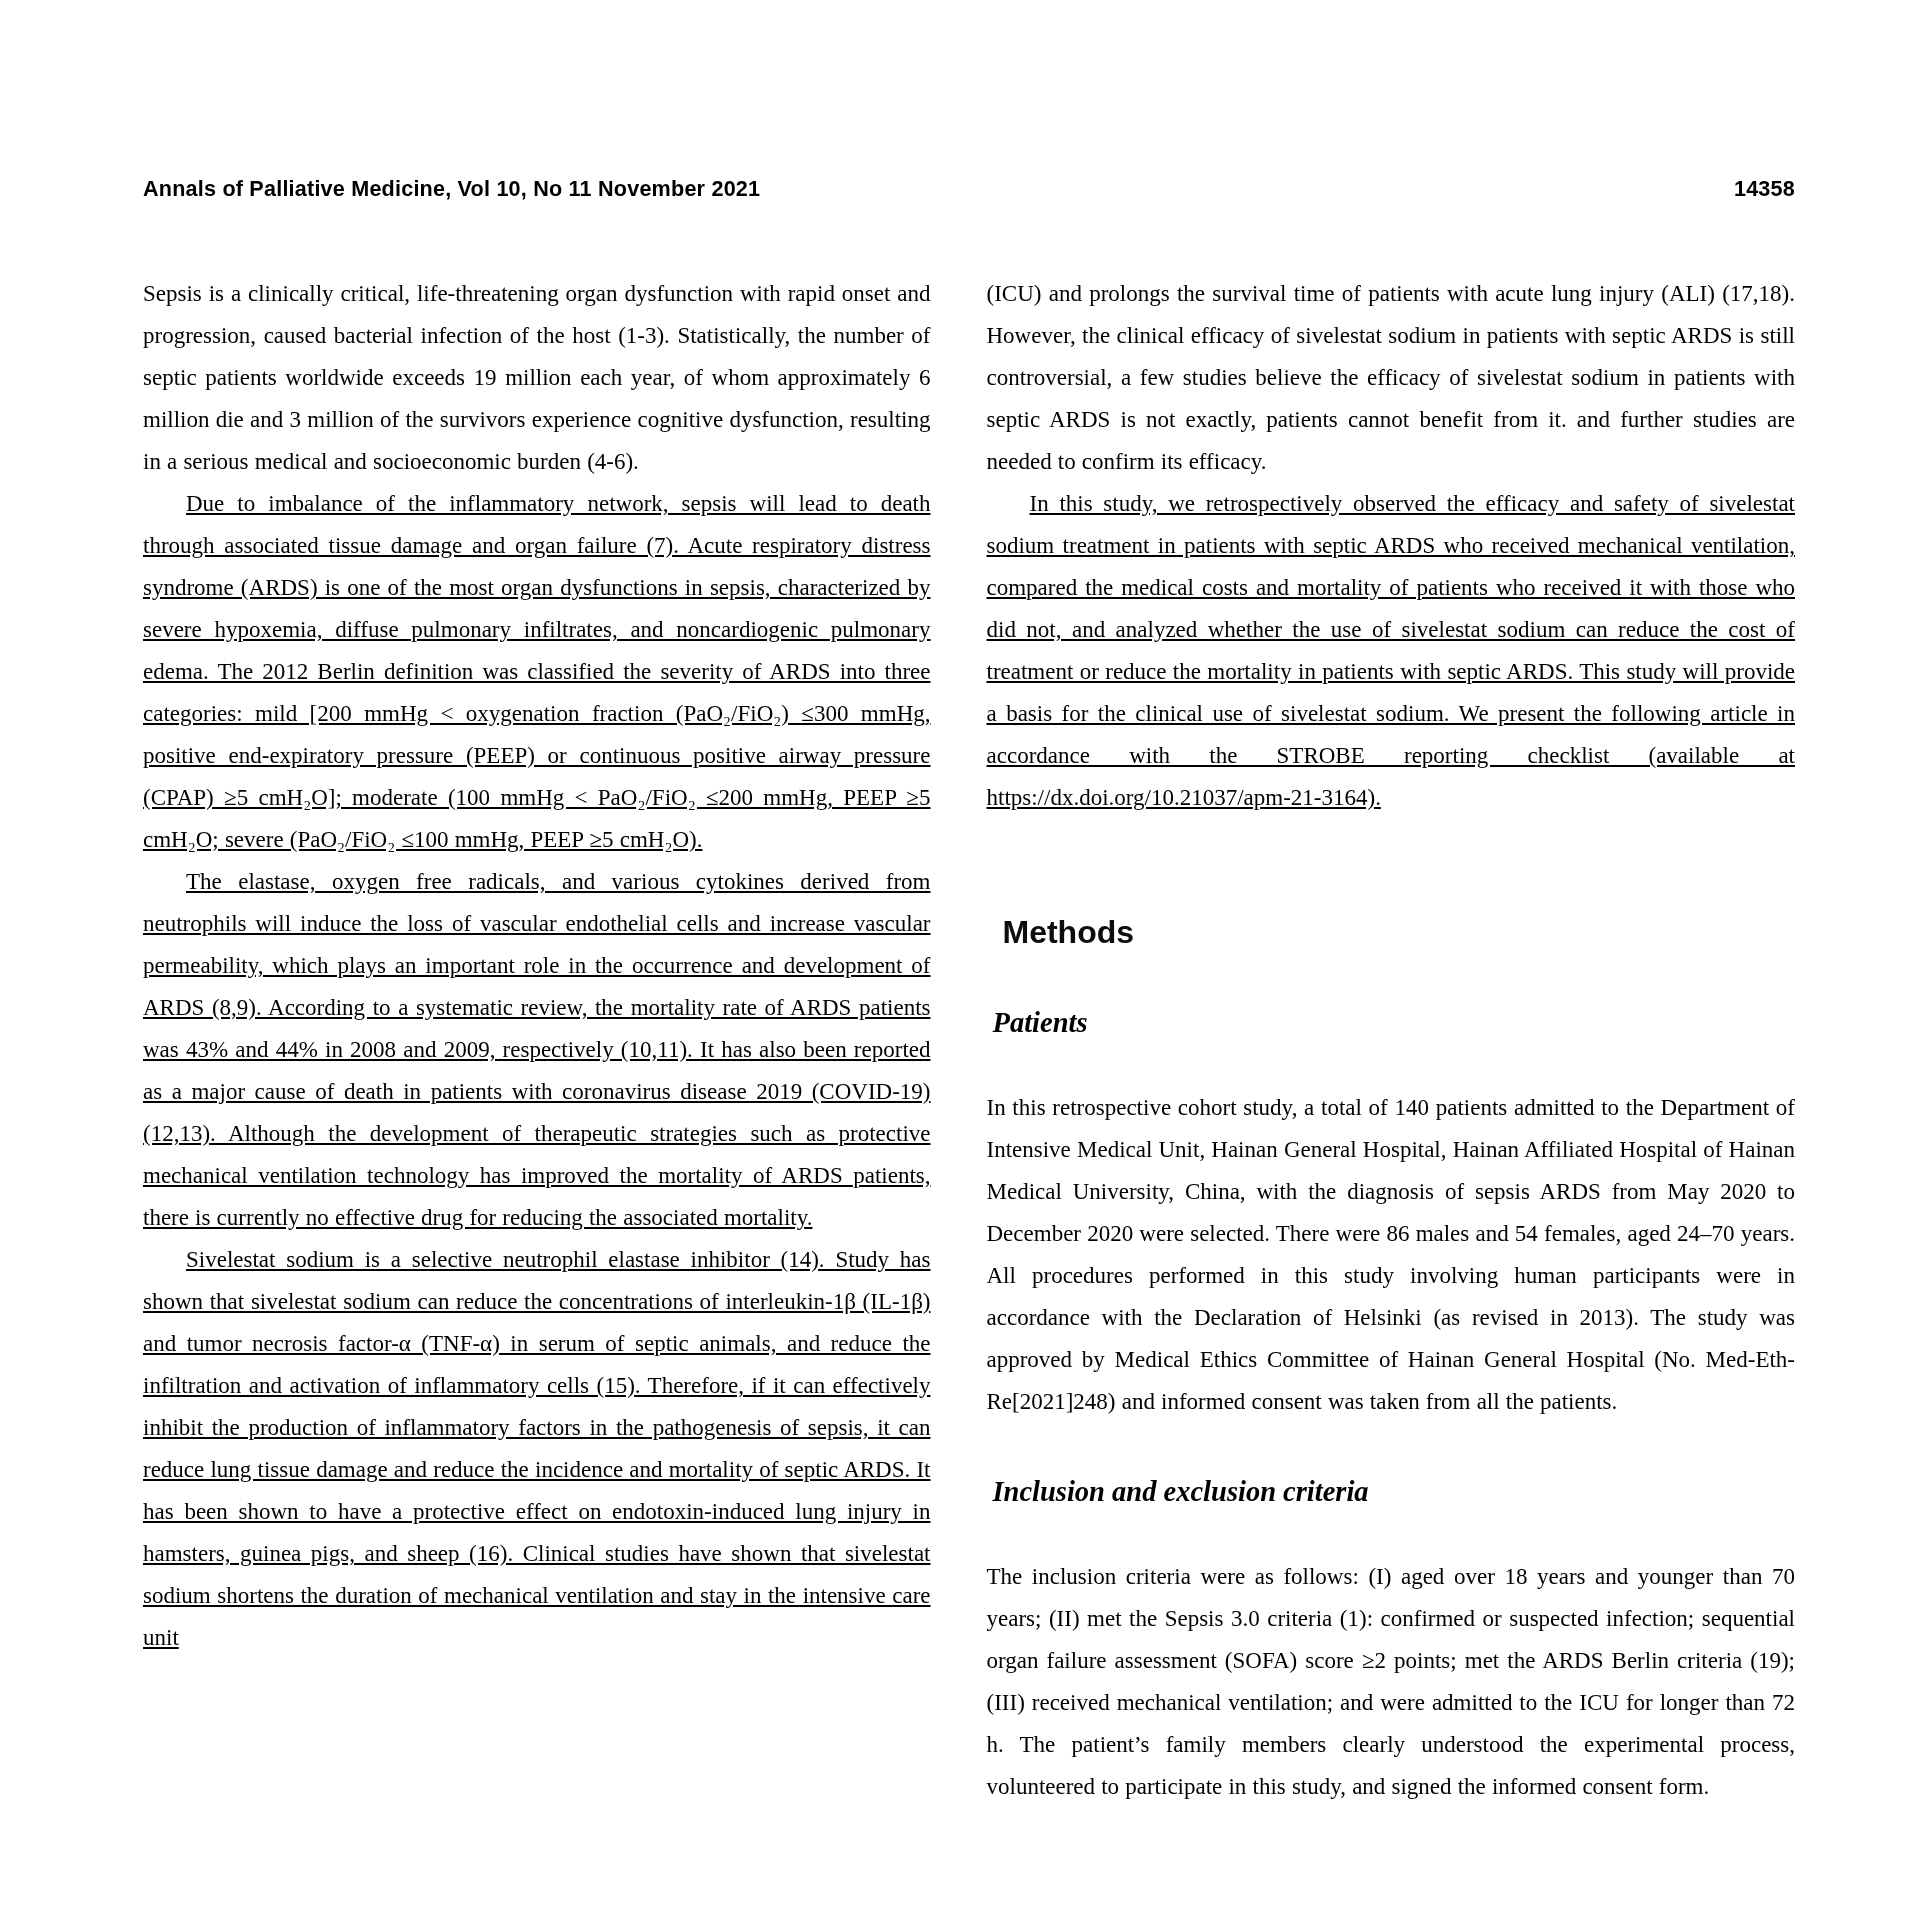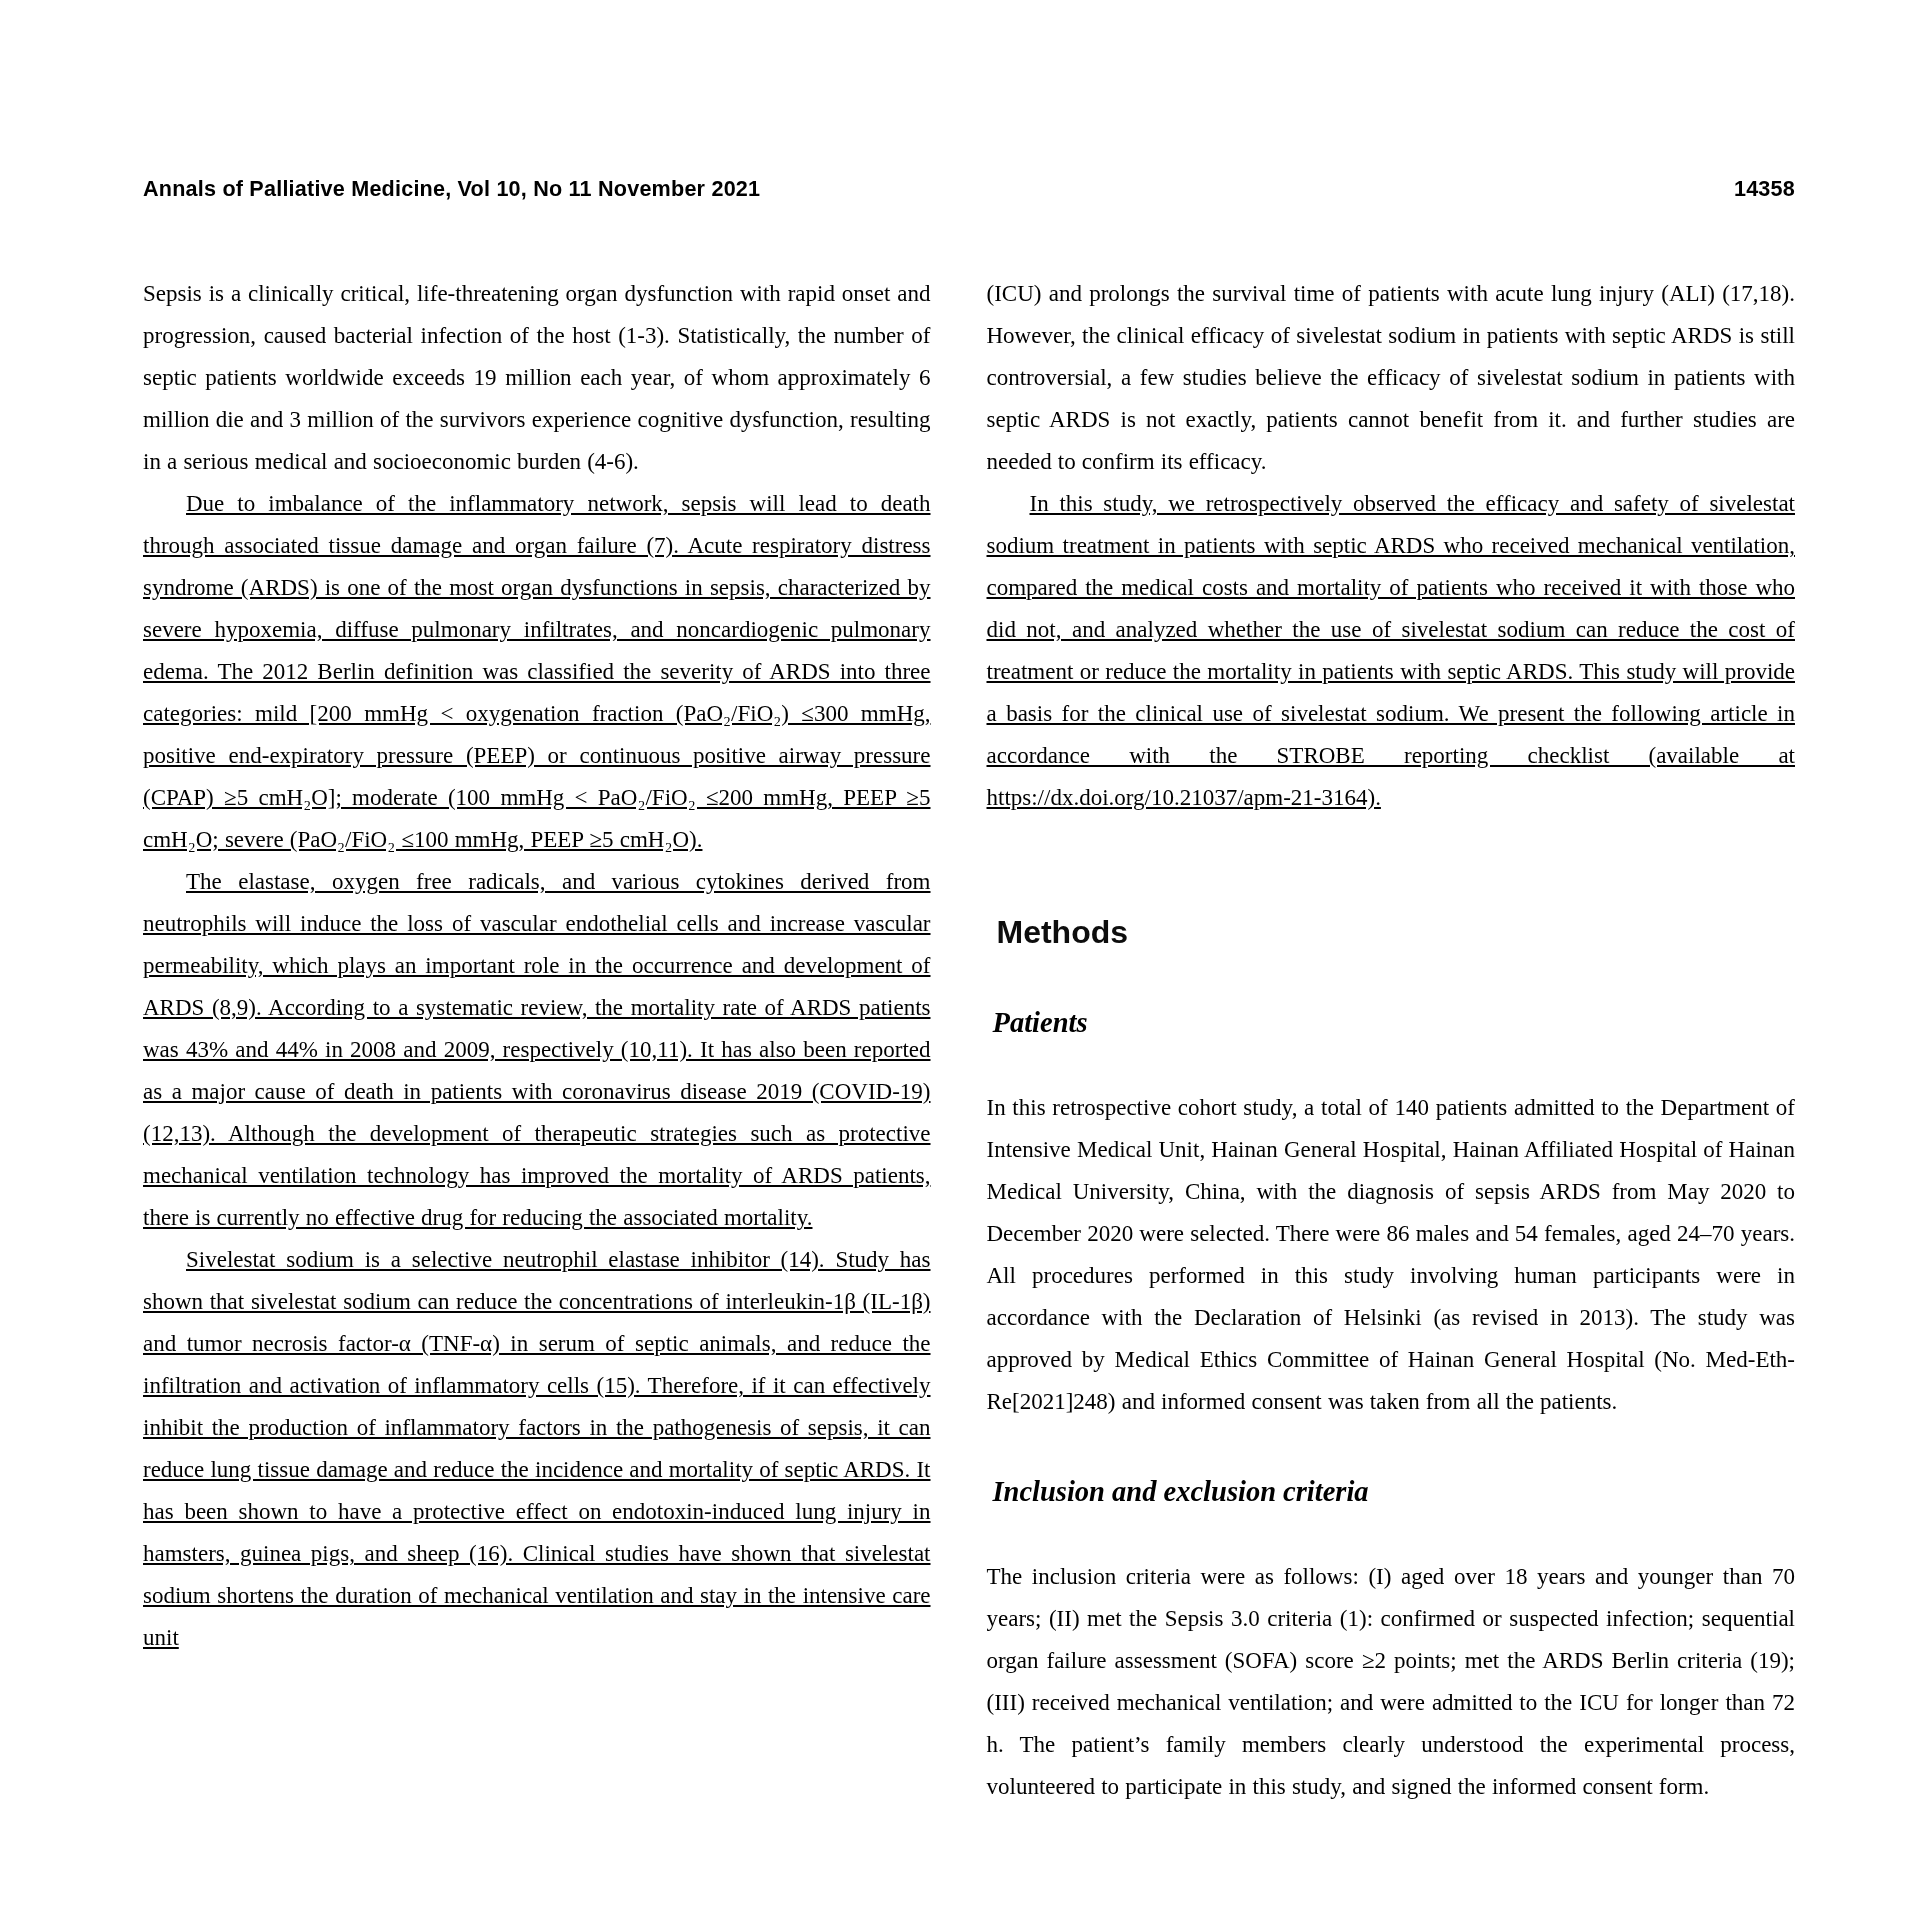--- a/index.html
+++ b/index.html
@@ -45,21 +45,21 @@
   p.indent { text-indent: 43px; text-decoration: underline; }
   h2.section {
     font-family: "Liberation Sans", sans-serif;
     font-weight: 700;
     font-size: 32px;
     line-height: 43px;
     margin: 0 0 49px 0;
     color: #0d0d0d;
   }
   h2.section.methods {
-    margin: 92px 0 0 10px;
+    margin: 92px 0 0 16px;
   }
   h3.subsection {
     font-family: "Liberation Serif", "DejaVu Serif", serif;
     font-style: italic;
     font-weight: 600;
     font-size: 28.5px;
     line-height: 39px;
     margin: 49px 0 45px 6px;
   }
 </style>

